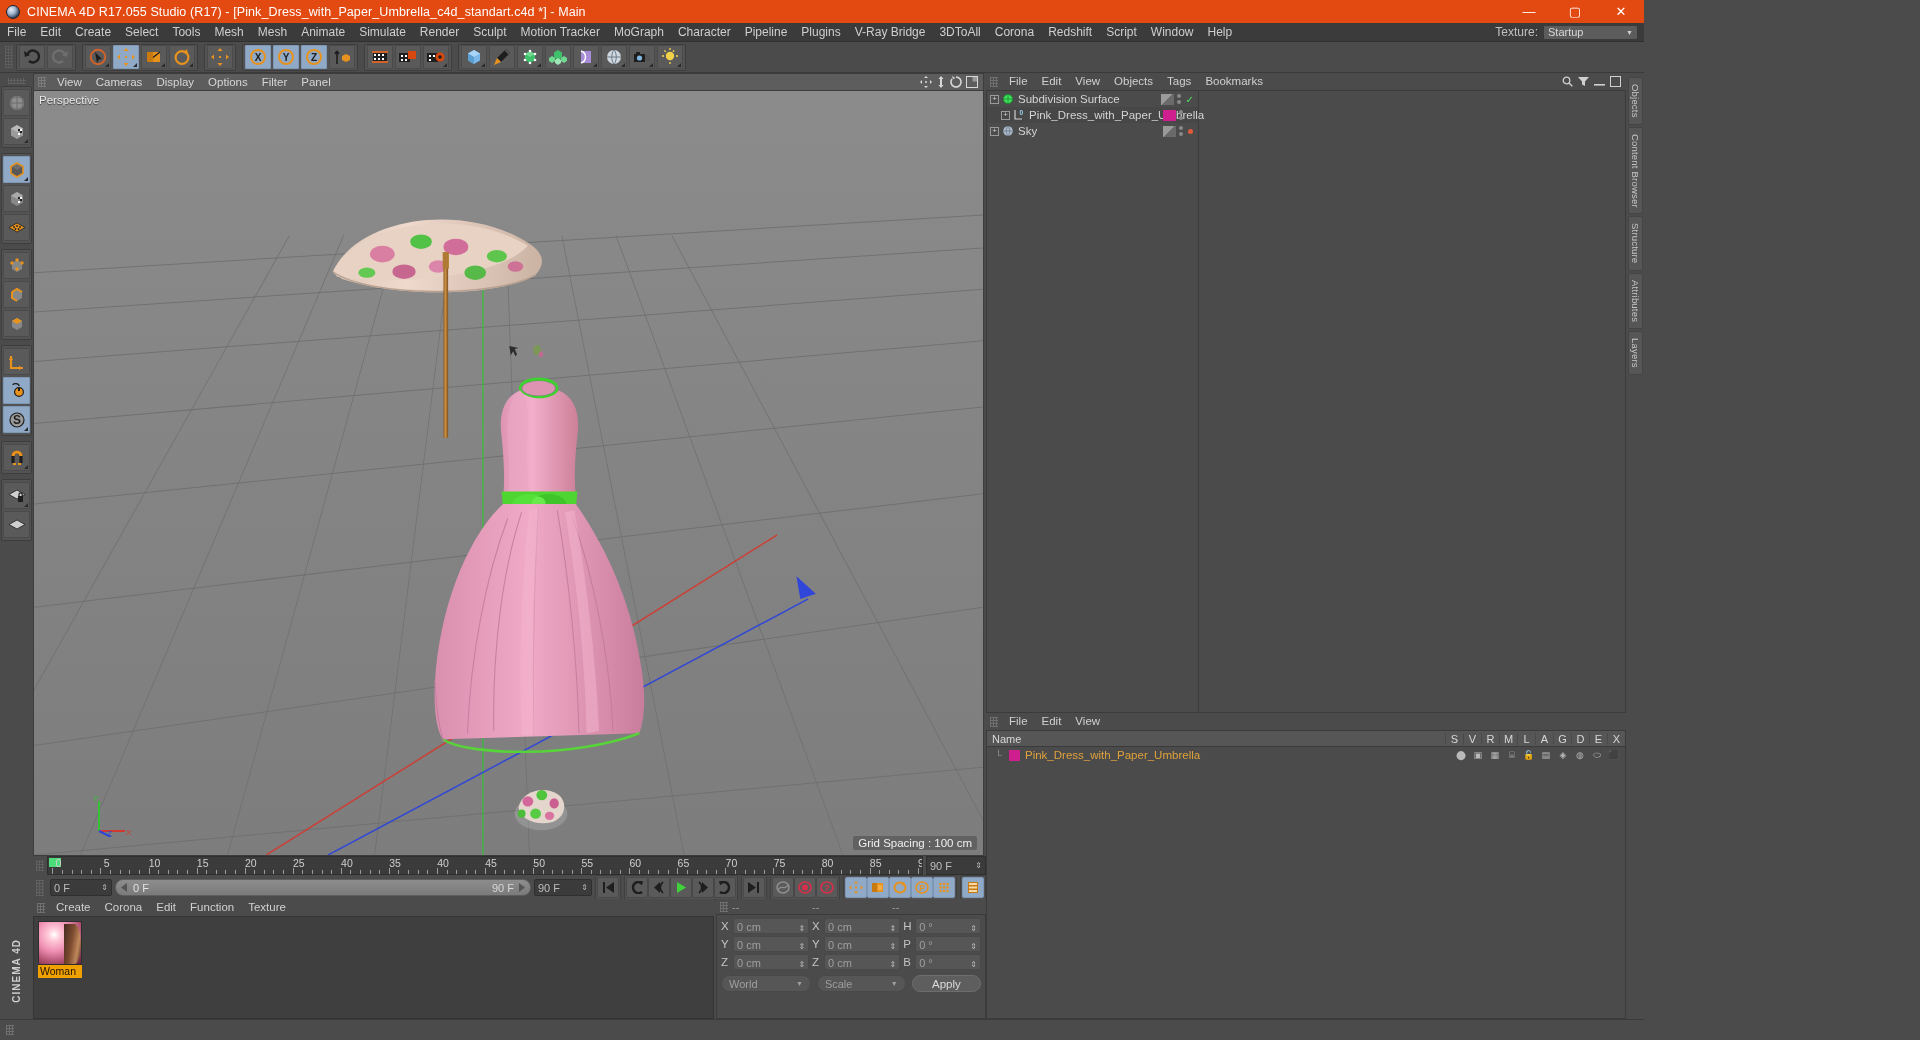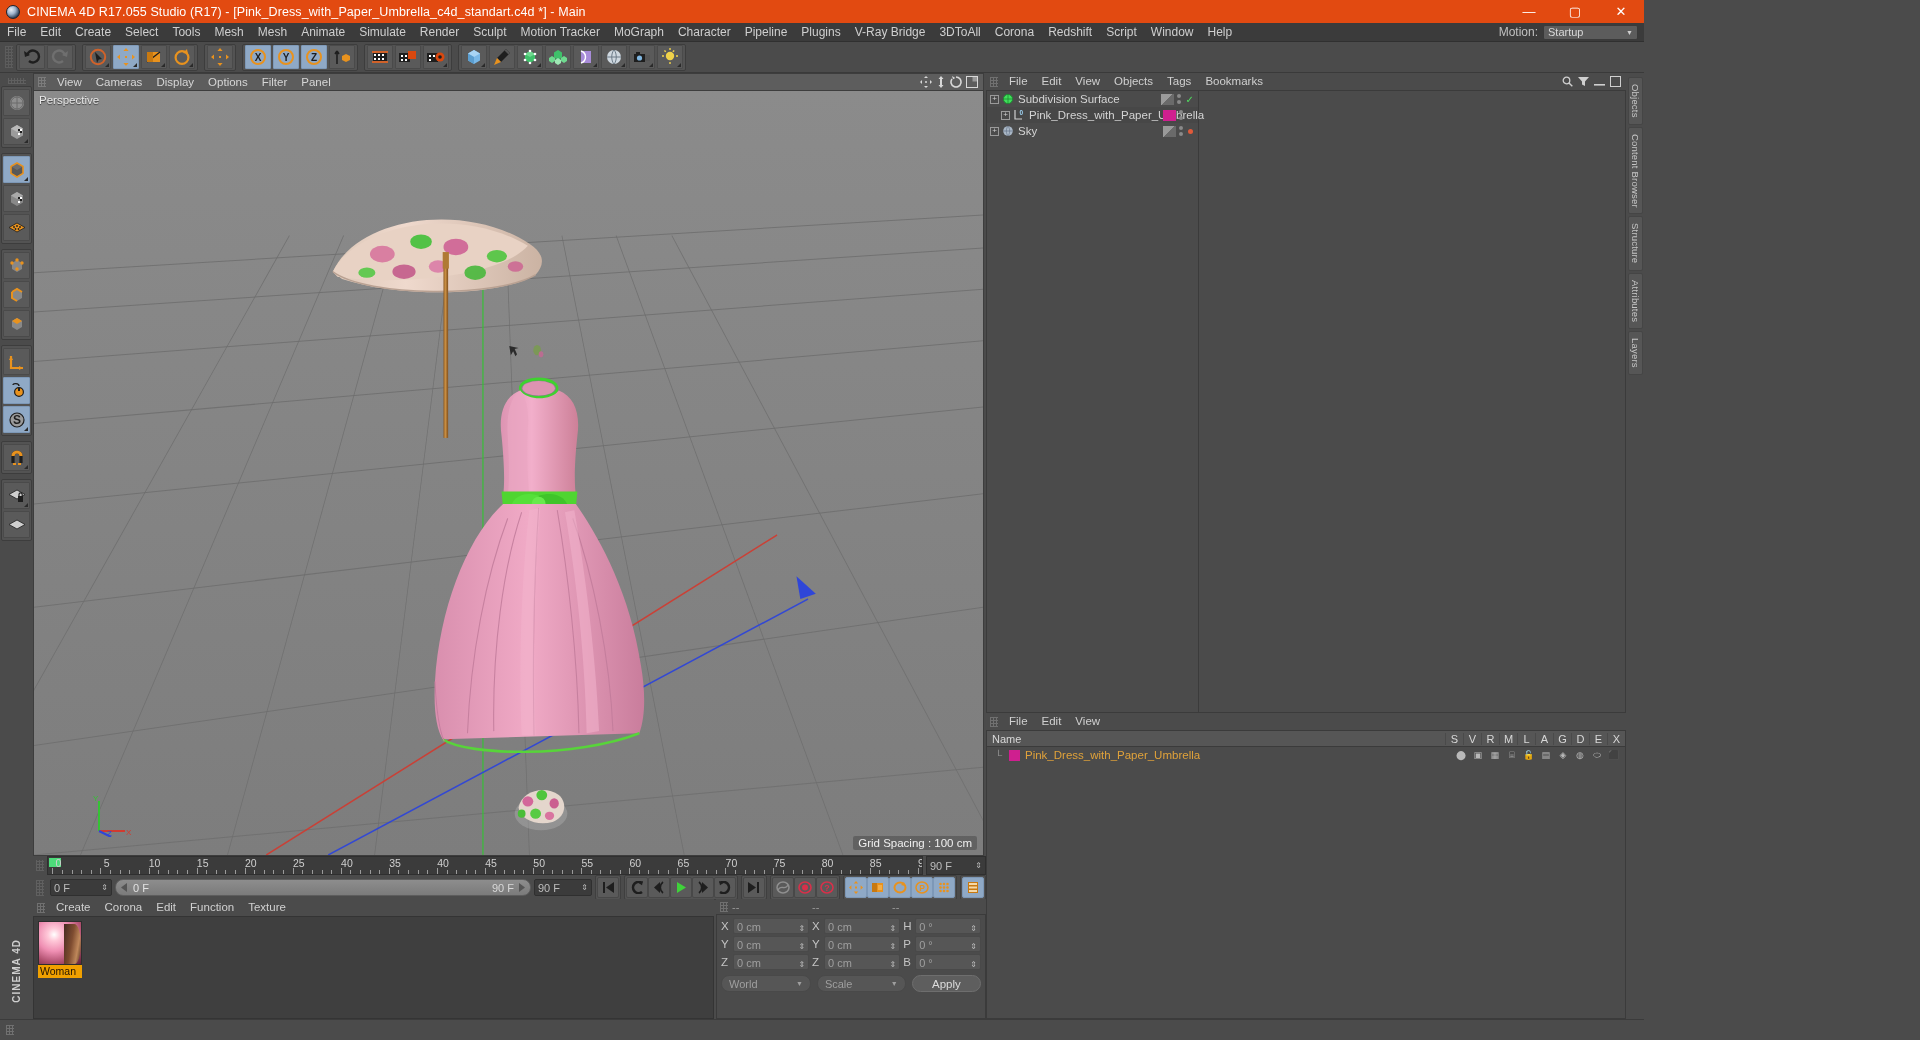--- a/index.html
+++ b/index.html
@@ -243,21 +243,21 @@
       <div class="mi">Pipeline</div>
       <div class="mi">Plugins</div>
       <div class="mi">V-Ray Bridge</div>
       <div class="mi">3DToAll</div>
       <div class="mi">Corona</div>
       <div class="mi">Redshift</div>
       <div class="mi">Script</div>
       <div class="mi">Window</div>
       <div class="mi">Help</div>
       <div class="layoutbox">
-      <span class="lbl">Motion:</span>
+      <span class="lbl">Texture:</span>
       <div class="combo">
         <span>Startup</span>
         <span class="arw">▼</span>
       </div>
     </div>
   </div>
 
   <div class="toolbar" id="toolbar">
       <div class="tgrip"></div>
       <div class="tgroup">

